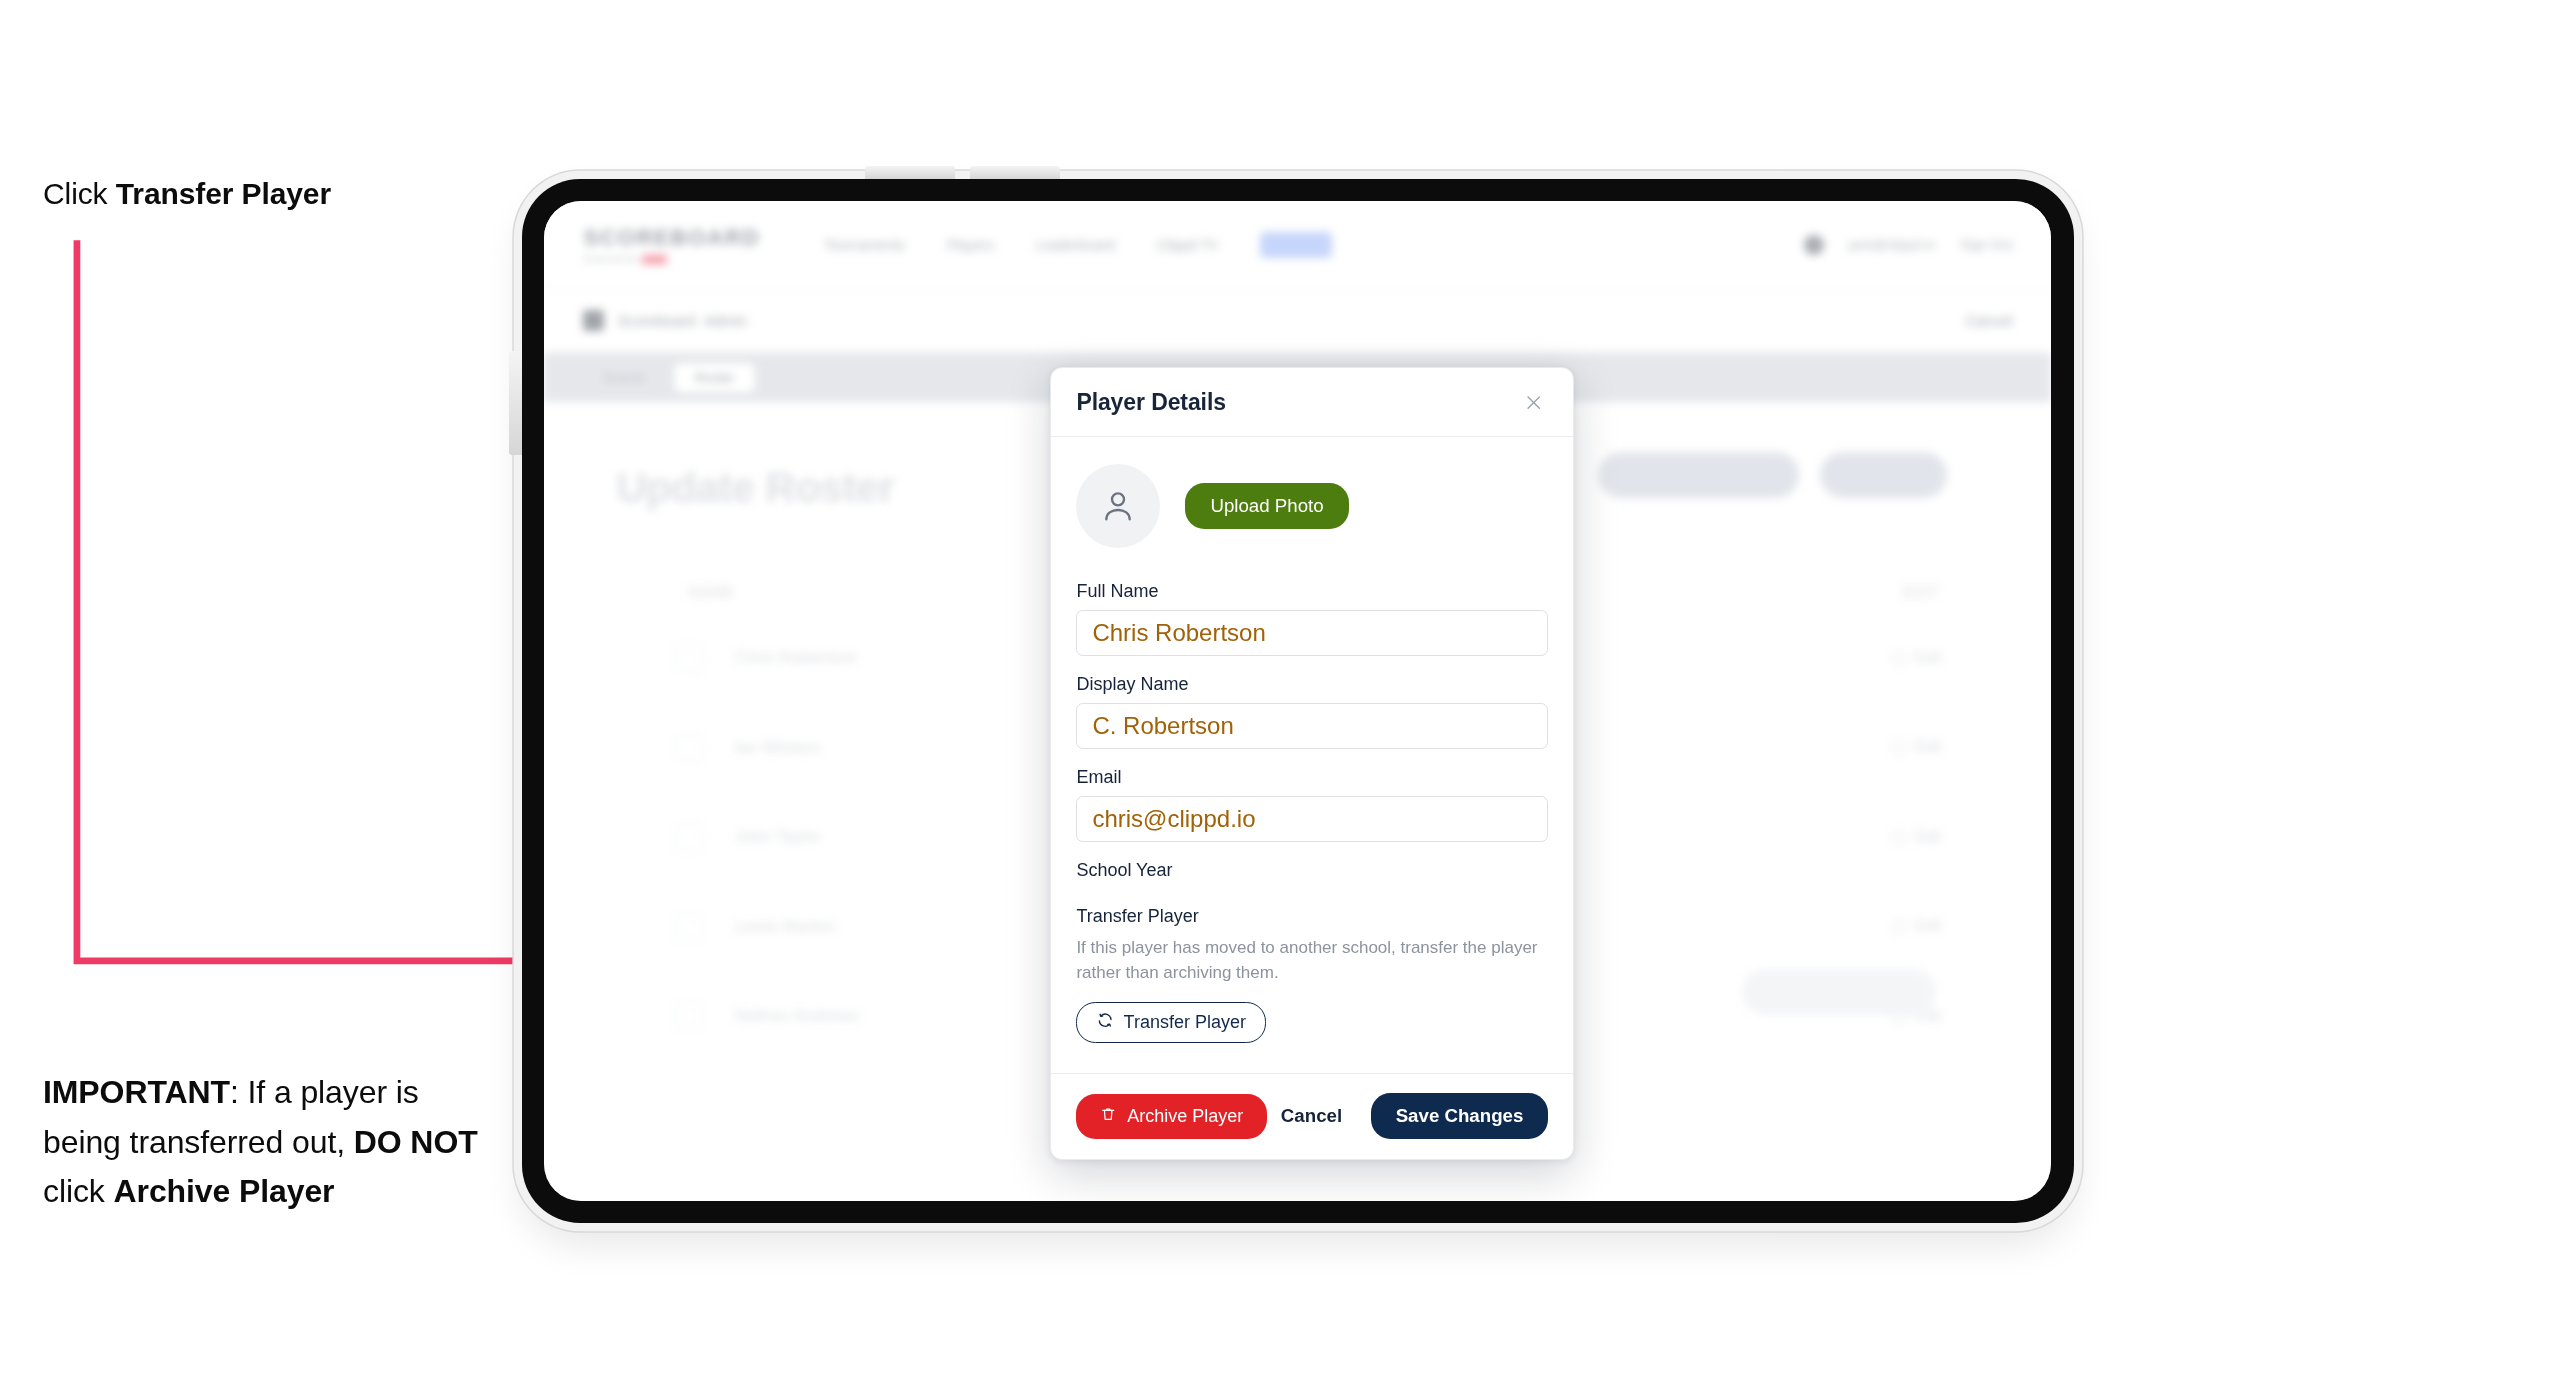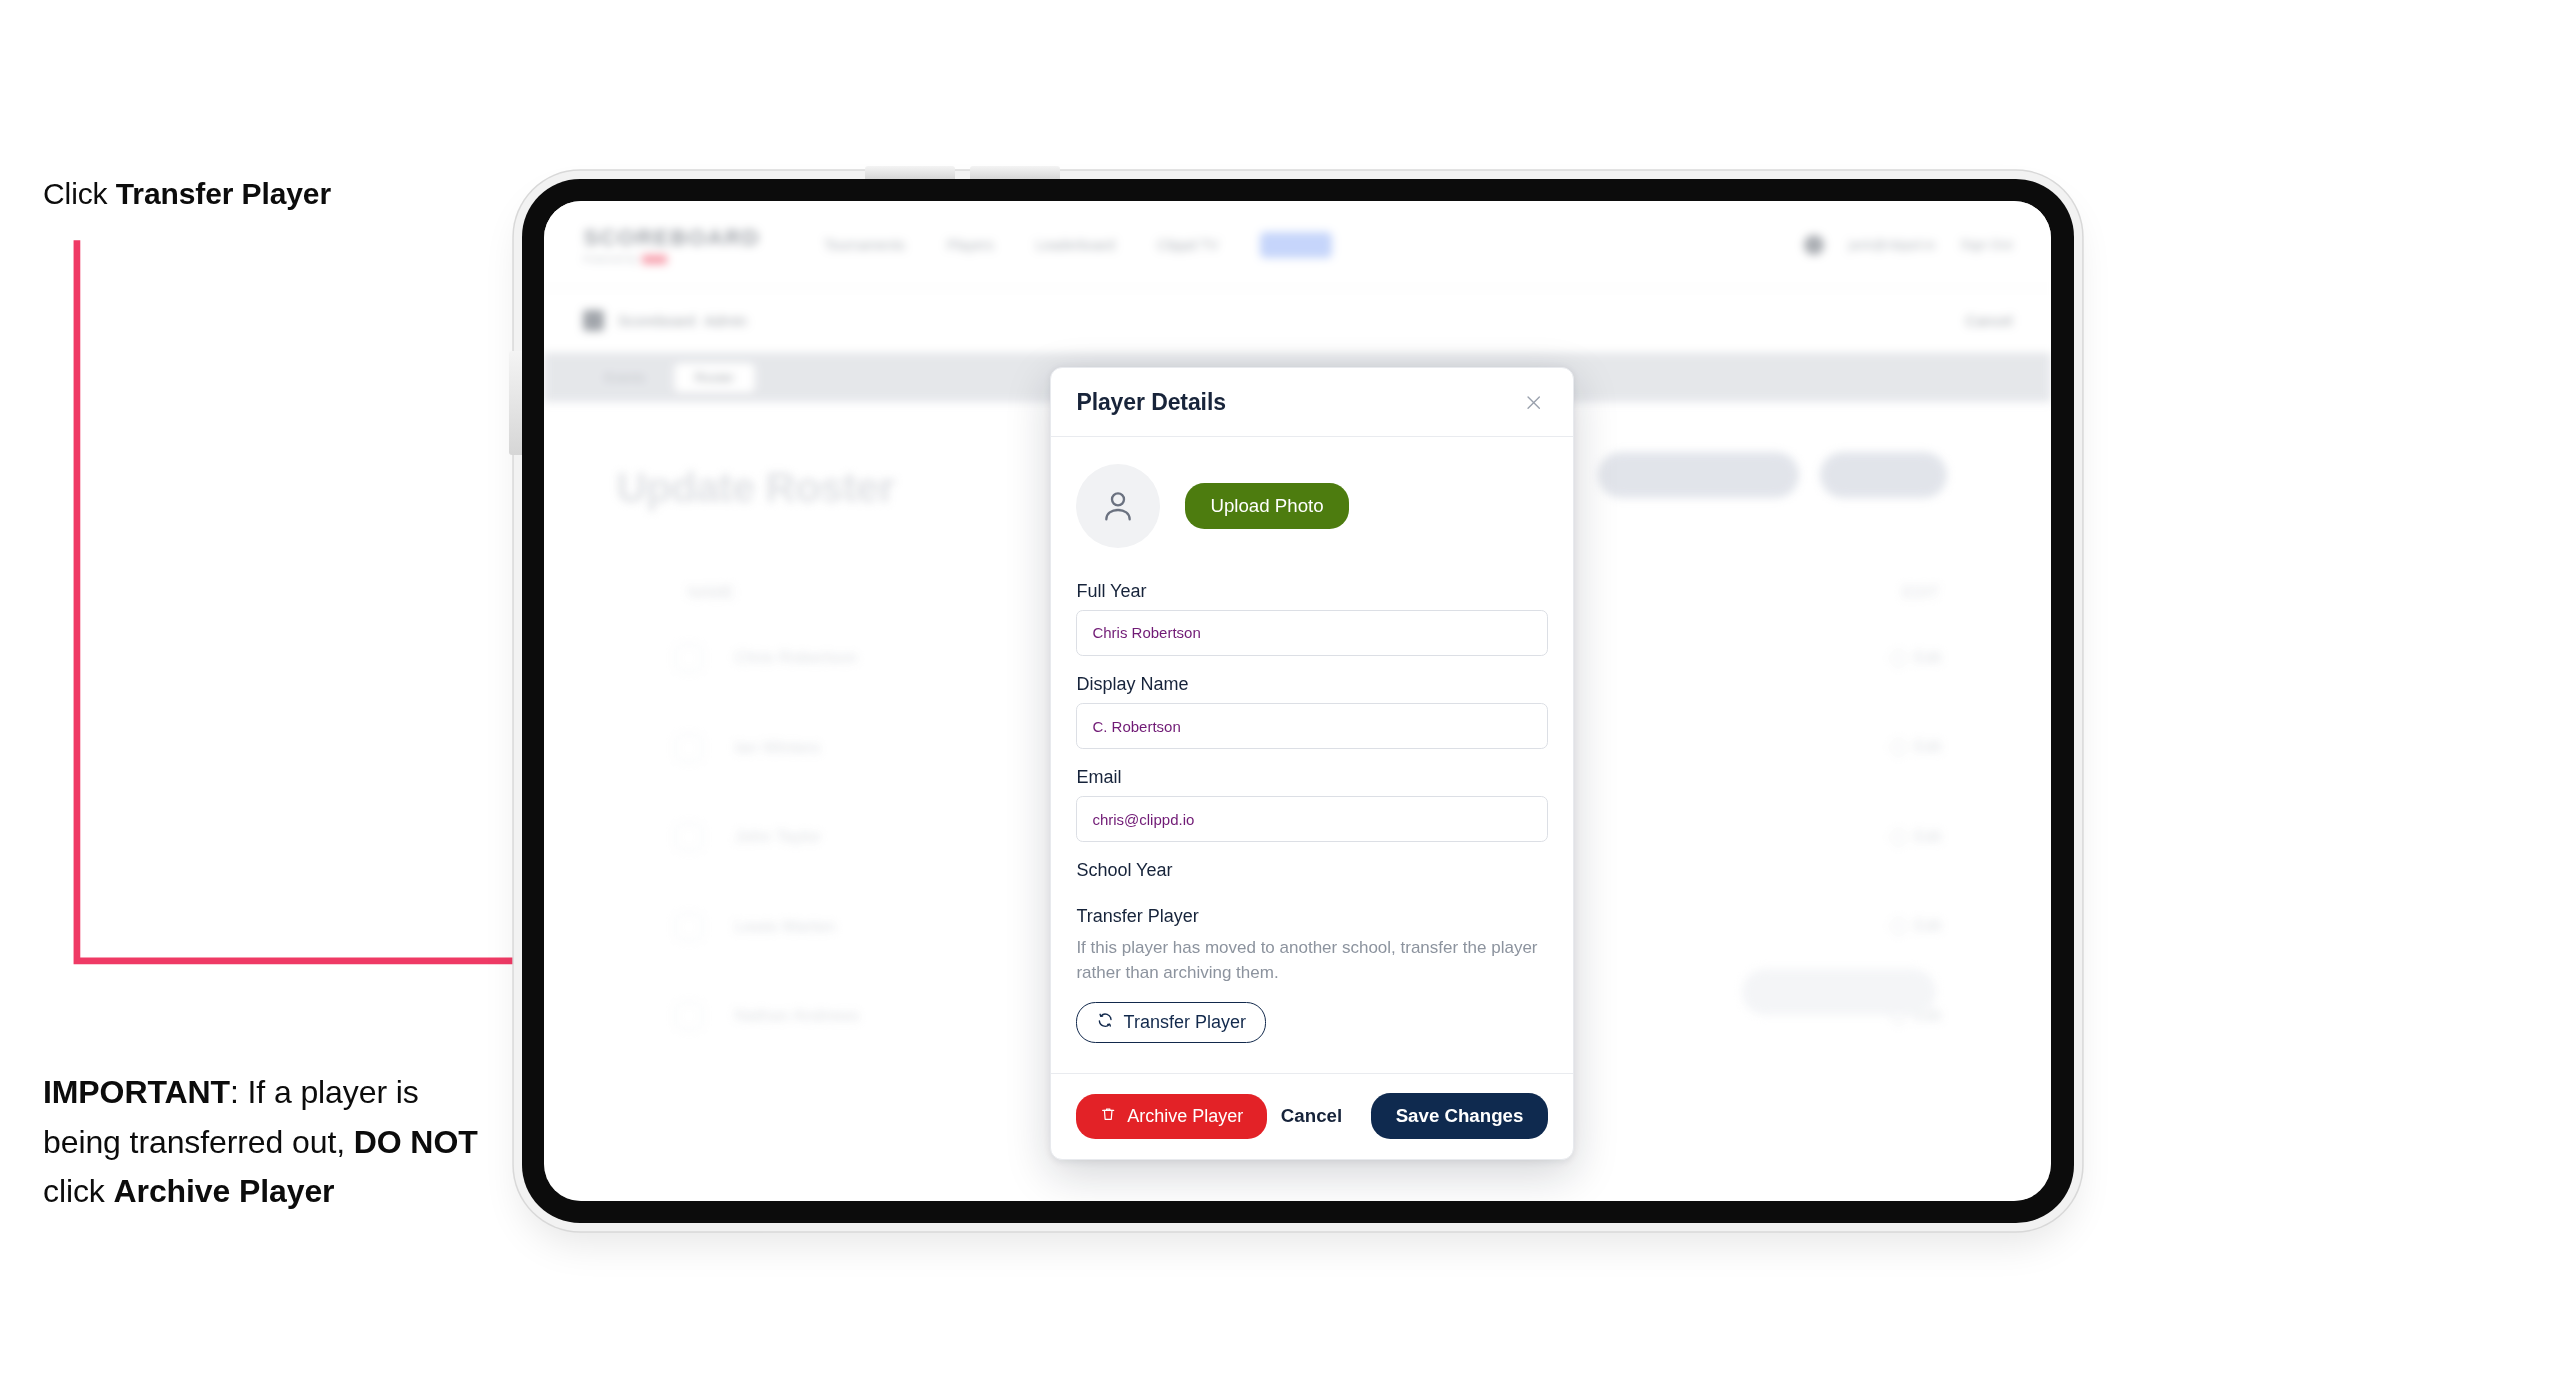--- a/index.html
+++ b/index.html
@@ -133,21 +133,21 @@
     background:#4d7c0f; color:#fff; border:none;
     font-size:18.7px; font-family:"Liberation Sans",sans-serif;
     padding:12px 25px; border-radius:19.4px; cursor:pointer;
   }
 
   .field { margin-bottom: 18px; }
   .field-label { font-size:18px; color:#16233a; margin-bottom:8.2px; display:block; }
   .field-input {
     width:100%; height:46px;
     border:0.7px solid #dcdfe5; border-radius:6.7px;
-    background:#fff; color:#701a75; font-size:15px;
+    background:#fff; color:#a16207; font-size:24px;
     padding: 0 15px;
     font-family:"Liberation Sans",sans-serif;
   }
   .select-wrap { position:relative; }
   .select-wrap .chev {
     position:absolute; right:15px; top:50%; transform:translateY(-50%);
     pointer-events:none; color:#8d95a2;
   }
 
   .transfer-sec { margin-top: 25px; padding-bottom: 25px; }
@@ -321,21 +321,21 @@
             <div class="avatar">
               <svg width="40" height="40" viewBox="0 0 24 24" fill="none" stroke="#6b7280" stroke-width="1.4" stroke-linecap="round" stroke-linejoin="round">
                 <circle cx="12" cy="8" r="3.6"></circle>
                 <path d="M5 20c0-3.6 3.1-5.6 7-5.6s7 2 7 5.6"></path>
               </svg>
             </div>
             <button class="btn-upload">Upload Photo</button>
           </div>
 
           <div class="field">
-            <label class="field-label">Full Year</label>
+            <label class="field-label">Full Name</label>
             <input class="field-input" type="text" value="Chris Robertson" style="">
           </div>
 
           <div class="field">
             <label class="field-label">Display Name</label>
             <input class="field-input" type="text" value="C. Robertson" style="">
           </div>
 
           <div class="field">
             <label class="field-label">Email</label>

